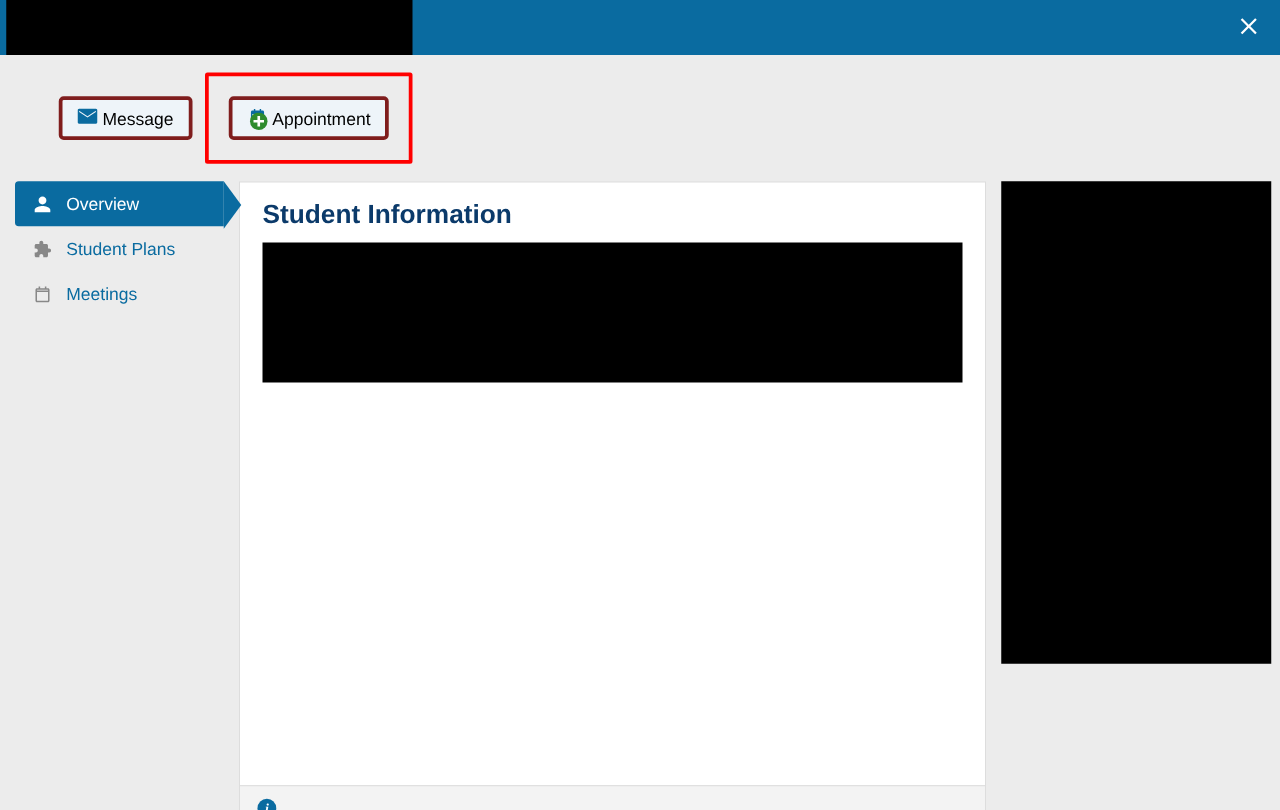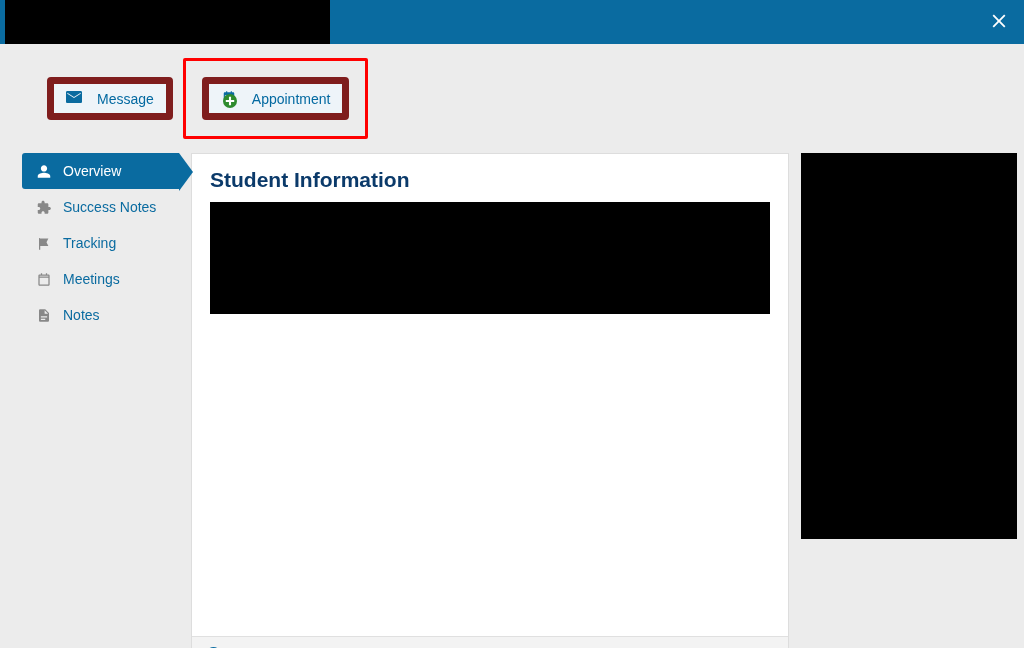--- a/index.html
+++ b/index.html
@@ -35,27 +35,27 @@
     }
     .toolbar {
       padding: 14px 0 14px 47px;
       display: flex;
       gap: 10px;
       align-items: center;
     }
     .btn {
       display: inline-flex;
       align-items: center;
-      gap: 15px;
+      gap: 4px;
       padding: 6px 12px;
       background: #eef4f9;
-      border: 7px solid #7f1d1d;
+      border: 3px solid #7f1d1d;
       border-radius: 4px;
       font-size: 14px;
-      color: #0369a1;
+      color: #000000;
       cursor: pointer;
     }
     .btn svg { width: 16px; height: 14px; }
     .highlight-box {
       border: 3px solid #ff0000;
       padding: 16px;
       border-radius: 2px;
     }
     .main-area {
       display: flex;
@@ -67,21 +67,20 @@
       flex-shrink: 0;
     }
     .nav-item {
       display: flex;
       align-items: center;
       gap: 10px;
       padding: 10px 13px;
       font-size: 14px;
       cursor: pointer;
       position: relative;
-      margin-left: 10px;
     }
     .nav-item.active {
       background: #0a6ba0;
       color: #fff;
       border-top-left-radius: 3px;
       border-bottom-left-radius: 3px;
     }
     .nav-item.active::after {
       content: '';
       position: absolute;
@@ -198,45 +197,29 @@
           </svg>
       </span>
       <span>Overview</span>
     </div>
     <div class="nav-item">
       <span class="nav-icon">
         <svg viewBox="0 0 24 24" fill="currentColor">
             <path d="M20.5 11H19V7c0-1.1-.9-2-2-2h-4V3.5C13 2.1 11.9 1 10.5 1S8 2.1 8 3.5V5H4c-1.1 0-2 .9-2 2v4h1.5C4.9 11 6 12.1 6 13.5S4.9 16 3.5 16H2v4c0 1.1.9 2 2 2h4v-1.5c0-1.4 1.1-2.5 2.5-2.5s2.5 1.1 2.5 2.5V22h4c1.1 0 2-.9 2-2v-4h1.5c1.4 0 2.5-1.1 2.5-2.5S21.9 11 20.5 11z"></path>
           </svg>
       </span>
-      <span>Success Notes</span>
-    </div>
-    <div class="nav-item">
-      <span class="nav-icon">
-        <svg viewBox="0 0 24 24" fill="currentColor">
-            <path d="M4 22V3h1l.5 1H19l-3 6 3 6H6v6H4z"></path>
-          </svg>
-      </span>
-      <span>Tracking</span>
+      <span>Student Plans</span>
     </div>
     <div class="nav-item">
       <span class="nav-icon">
         <svg viewBox="0 0 24 24" fill="currentColor">
             <path d="M19 4h-2V2h-2v2H9V2H7v2H5c-1.1 0-2 .9-2 2v14c0 1.1.9 2 2 2h14c1.1 0 2-.9 2-2V6c0-1.1-.9-2-2-2zm0 16H5V9h14v11zM5 7V6h14v1H5z"></path>
           </svg>
       </span>
       <span>Meetings</span>
-    </div>
-    <div class="nav-item">
-      <span class="nav-icon">
-        <svg viewBox="0 0 24 24" fill="currentColor">
-            <path d="M14 2H6c-1.1 0-2 .9-2 2v16c0 1.1.9 2 2 2h12c1.1 0 2-.9 2-2V8l-6-6zm-1 7V3.5L18.5 9H13zM7 13h10v2H7v-2zm0 4h7v2H7v-2z"></path>
-          </svg>
-      </span>
-      <span>Notes</span>
     </div>
   </div>
 
   <div class="content-panel">
     <div class="panel-title">Student Information</div>
     <div class="redacted-block"></div>
     <div class="panel-body"></div>
     <div class="panel-footer">
       <span class="info-icon">i</span>
     </div>

